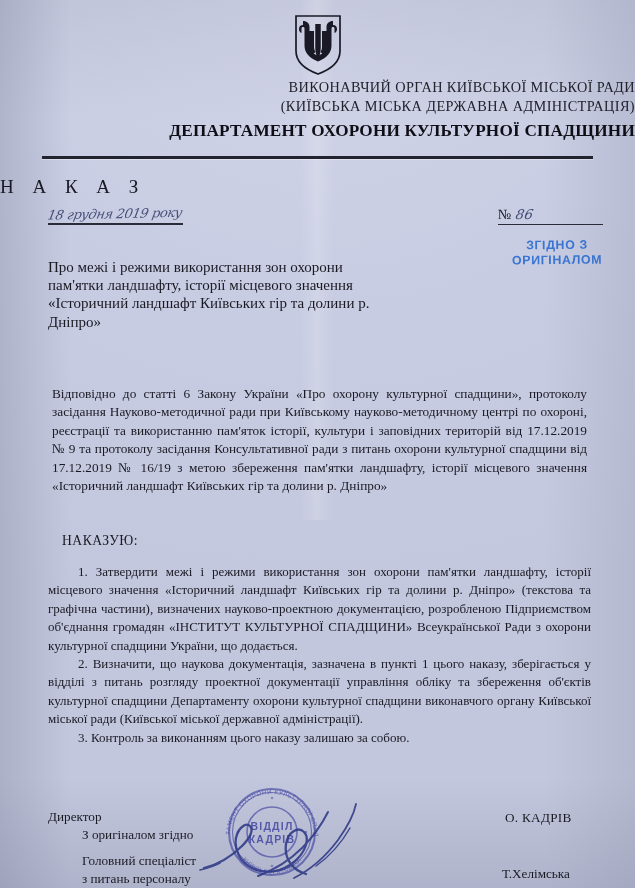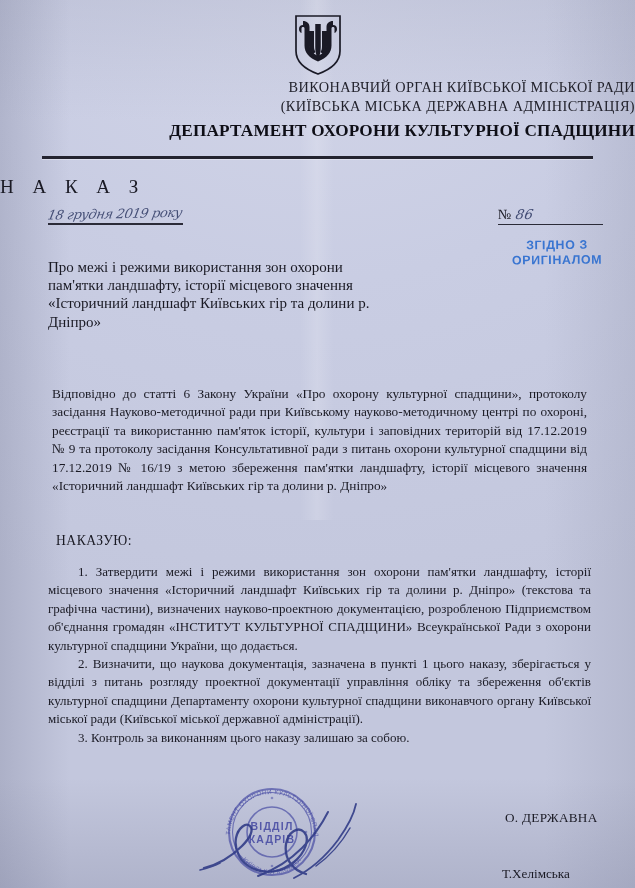--- a/index.html
+++ b/index.html
@@ -183,21 +183,21 @@
     font-size: 13.3px;
     line-height: 18.4px;
     text-align: justify;
     text-justify: inter-word;
     color: #1a1a24;
   }
   .body-block p { margin: 4px; }
 
   .decree-word {
     position: absolute;
-    left: 56px; top: 533px;
+    left: 62px; top: 533px;
     font-size: 13.6px;
     letter-spacing: 0.5px;
     color: #1a1a24;
   }
 
   .items {
     position: absolute;
     left: 48px; top: 563px;
     width: 543px;
     font-size: 13px;
@@ -317,22 +317,29 @@
   </div>
 
   <div class="decree-word">НАКАЗУЮ:</div>
 
   <div class="items">
     <p>1. Затвердити межі і режими використання зон охорони пам'ятки ландшафту, історії місцевого значення «Історичний ландшафт Київських гір та долини р. Дніпро» (текстова та графічна частини), визначених науково-проектною документацією, розробленою Підприємством об'єднання громадян «ІНСТИТУТ КУЛЬТУРНОЇ СПАДЩИНИ» Всеукраїнської Ради з охорони культурної спадщини України, що додається.</p>
     <p>2. Визначити, що наукова документація, зазначена в пункті 1 цього наказу, зберігається у відділі з питань розгляду проектної документації управління обліку та збереження об'єктів культурної спадщини Департаменту охорони культурної спадщини виконавчого органу Київської міської ради (Київської міської державної адміністрації).</p>
     <p>3. Контроль за виконанням цього наказу залишаю за собою.</p>
   </div>
 
-
-  <div class="sig-right-director">О. ДЕРЖАВНА</div>
+  <div class="sig-left">
+    <div>Директор</div>
+    <div class="sig-sub">З оригіналом згідно</div>
+    <div class="sig-gap"></div>
+    <div class="sig-sub">Головний спеціаліст</div>
+    <div class="sig-sub">з питань персоналу</div>
+  </div>
+
+  <div class="sig-right-director">О. КАДРІВ</div>
   <div class="sig-right-specialist">Т.Хелімська</div>
 
   <div class="seal">
     <svg viewBox="0 0 108 104" xmlns="http://www.w3.org/2000/svg">
       <defs>
         <path id="sealArcTop" d="M 12 54 A 42 42 0 0 1 96 54"></path>
         <path id="sealArcBottom" d="M 16 54 A 38 38 0 0 0 92 54"></path>
       </defs>
       <g opacity="0.62" fill="none" stroke="#3b3f9e">
         <circle cx="54" cy="50" r="43" stroke-width="2.1"></circle>

